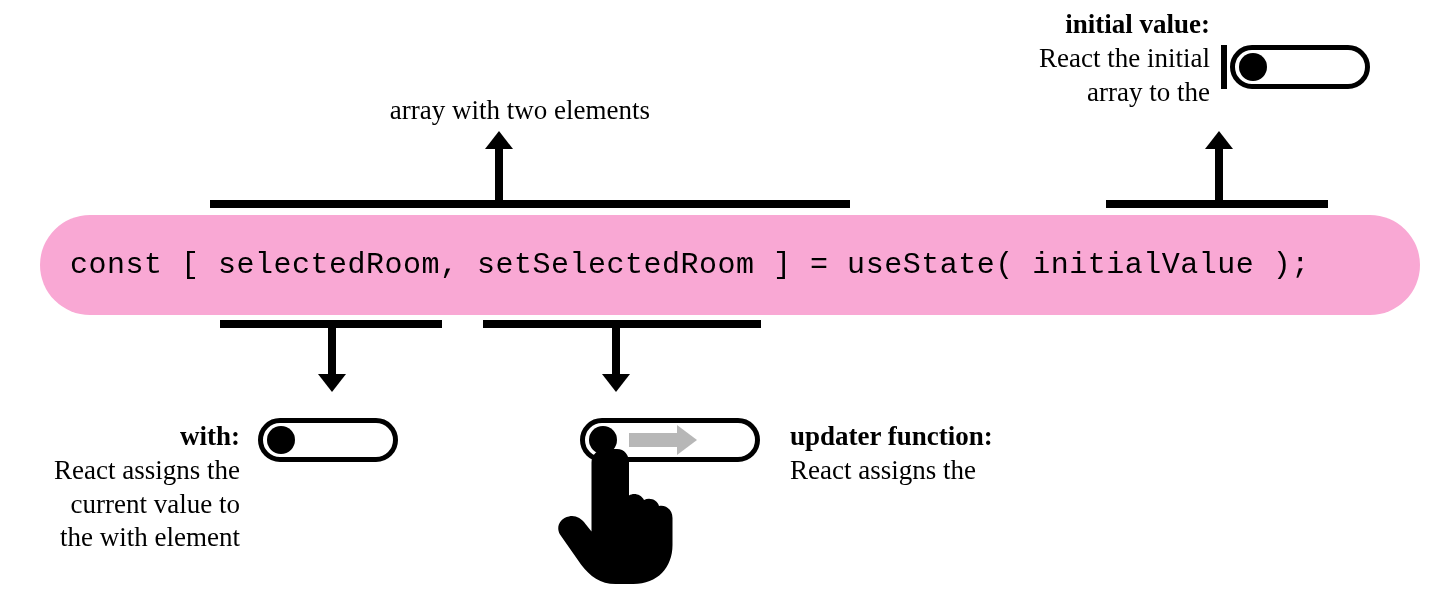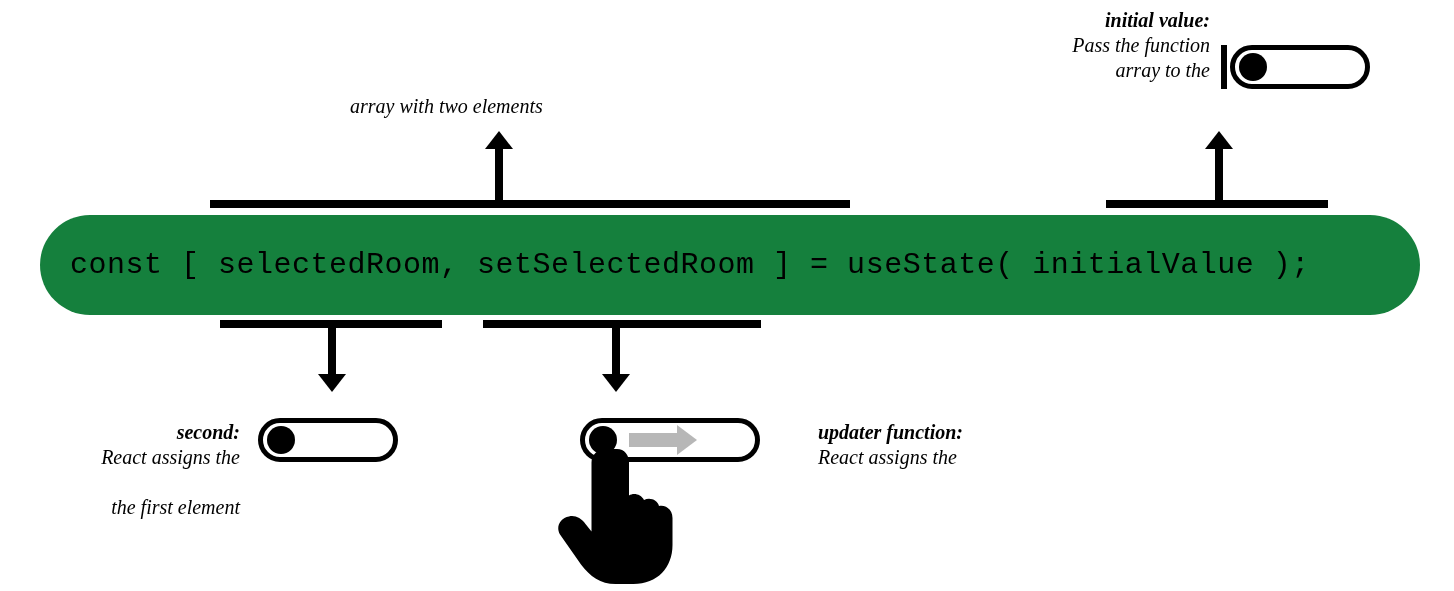--- a/index.html
+++ b/index.html
@@ -12,35 +12,34 @@
     width: 1454px;
     height: 591px;
     position: relative;
   }
   .code-bar {
     position: absolute;
     left: 40px;
     top: 215px;
     width: 1380px;
     height: 100px;
-    background: #15803d;
+    background: #f9a8d4;
     border-radius: 50px;
     display: flex;
     align-items: center;
     padding-left: 30px;
     font-family: 'Courier New', monospace;
     font-size: 30px;
     letter-spacing: 0.5px;
     white-space: pre;
   }
   .label {
     position: absolute;
-    font-size: 20px;
+    font-size: 27px;
     line-height: 1.25;
-    font-style: italic;
   }
   .label b { font-weight: bold; }
   .right-align { text-align: right; }
 
   
   .bracket {
     position: absolute;
     background: #000;
     height: 8px;
   }
@@ -123,60 +122,60 @@
     position: absolute;
   }
 </style>
 </head>
 <body>
 
 <div class="code-bar">
   <span>const [ selectedRoom, setSelectedRoom ] = useState( initialValue );</span>
 </div>
 
-<div class="label" style="left:350px; top:94px; width:300px; text-align:left;">
+<div class="label" style="left:350px; top:94px; width:300px; text-align:right;">
   <span>array with two elements</span>
 </div>
 <div class="bracket" style="left:210px; top:200px; width:640px;"></div>
 <div class="arrow-up" style="left:495px; top:145px; height:55px;"></div>
 
 <div class="label right-align" style="left:940px; top:8px; width:270px;">
   <b>initial value:</b><br>
-  <span>Pass the function</span><br>
+  <span>React the initial</span><br>
   <span>array to the</span><br>
 </div>
 <div class="toggle with-tick" style="left:1230px; top:45px;">
   <div class="knob"></div>
 </div>
 <div class="bracket" style="left:1106px; top:200px; width:222px;"></div>
 <div class="arrow-up" style="left:1215px; top:145px; height:55px;"></div>
 
 <div class="bracket" style="left:220px; top:320px; width:222px;"></div>
 <div class="arrow-down" style="left:328px; top:328px; height:50px;"></div>
 
 <div class="bracket" style="left:483px; top:320px; width:278px;"></div>
 <div class="arrow-down" style="left:612px; top:328px; height:50px;"></div>
 
 <div class="label right-align" style="left:-10px; top:420px; width:250px;">
-  <b>second:</b><br>
+  <b>with:</b><br>
   <span>React assigns the</span><br>
-  <br>
-  <span>the first element</span>
+  <span>current value to</span><br>
+  <span>the with element</span>
 </div>
 <div class="toggle" style="left:258px; top:418px;">
   <div class="knob"></div>
 </div>
 
 <div class="toggle" style="left:580px; top:418px; width:180px;">
   <div class="knob"></div>
   <div class="gray-arrow"></div>
 </div>
 <div class="hand" style="left:548px; top:440px;">
   <svg width="150" height="150" viewBox="0 0 100 100">
     <path fill="#000" d="M46 6 c5 0 8 4 8 9 v22 c3-2 8-1 10 3 c4-2 9 0 10 4 c4-1 9 2 9 8 v18 c0 15-10 26-26 26 h-12 c-10 0-17-5-23-13 l-14-20 c-3-5 0-11 6-12 c4-1 8 1 11 5 l4 5 v-46 c0-5 4-9 9-9 z"></path>
   </svg>
 </div>
 
-<div class="label" style="left:818px; top:420px; width:280px;">
+<div class="label" style="left:790px; top:420px; width:280px;">
   <b>updater function:</b><br>
   <span>React assigns the</span><br>
   <br>
 </div>
 
 </body></html>

